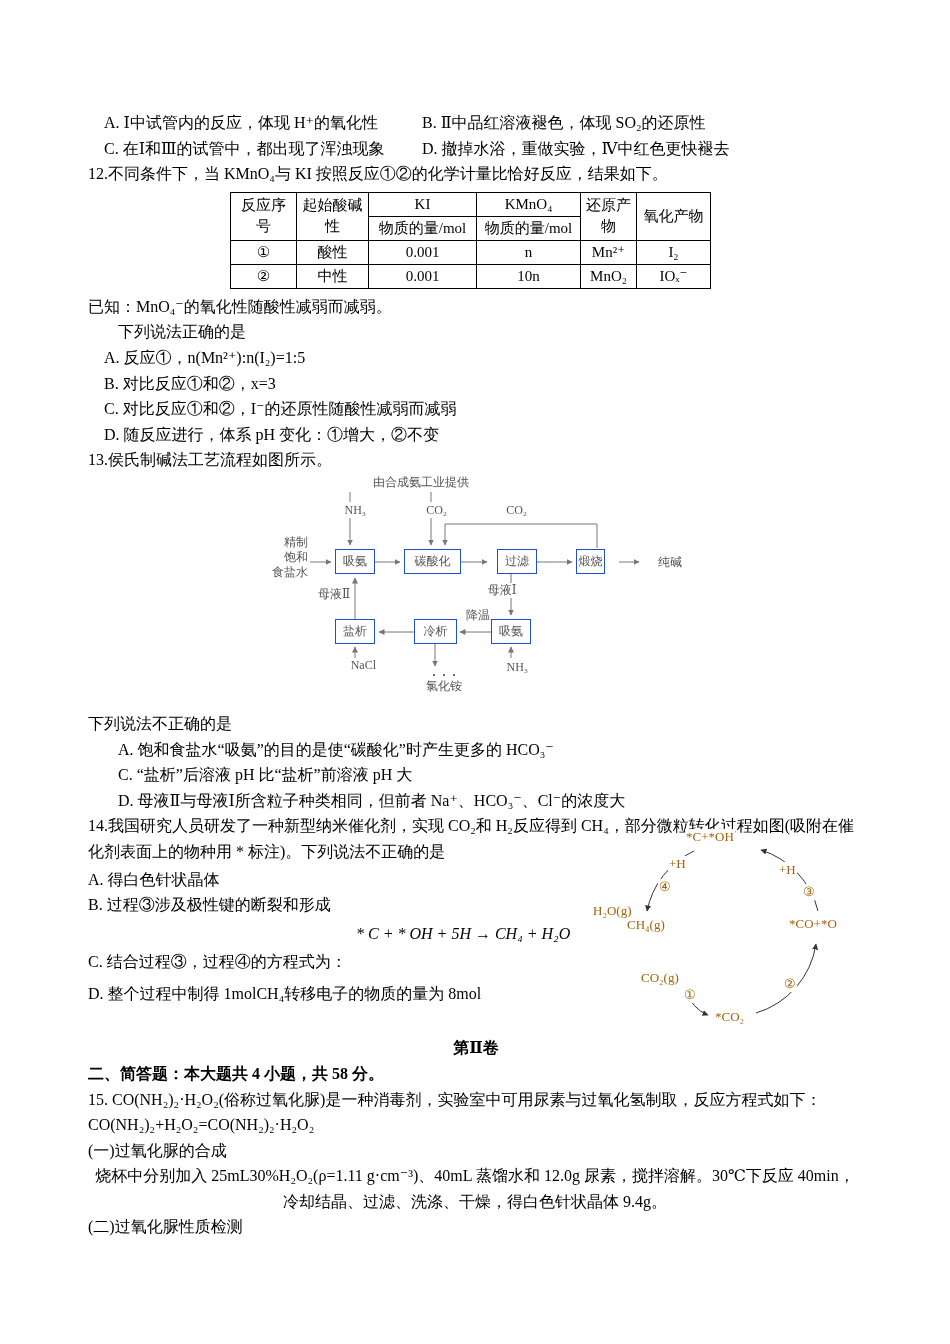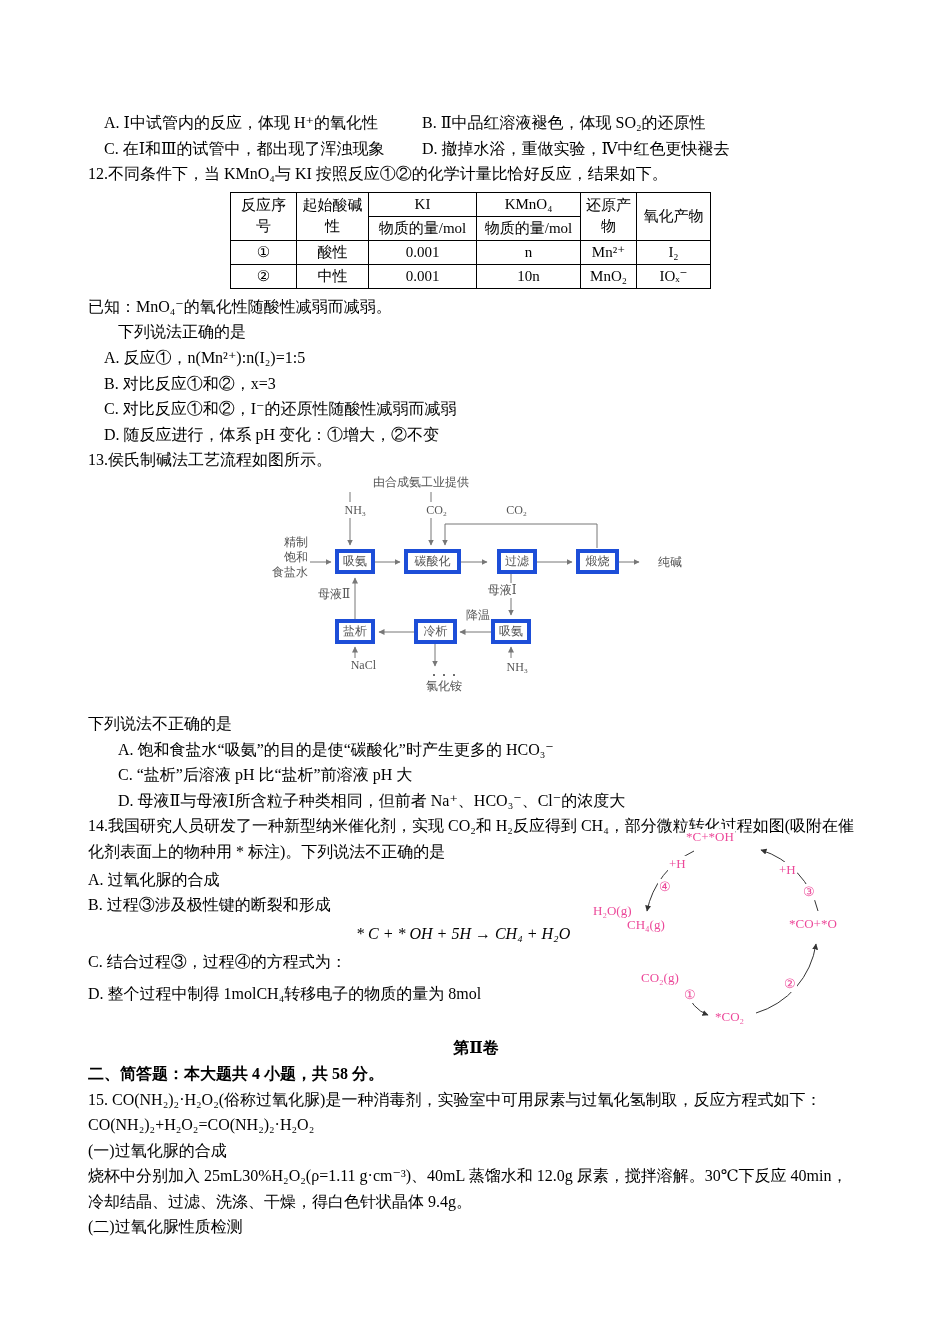--- a/index.html
+++ b/index.html
@@ -27,41 +27,41 @@
   .c1 { width: 66px; } .c2 { width: 72px; } .c3 { width: 108px; }
   .c4 { width: 104px; } .c5 { width: 56px; } .c6 { width: 74px; margin-top: 36px; }
 
   .diagram13 {
     position: relative; height: 234px; margin: 2px 0 2px 166px;
     font-size: 12px; color: #555; line-height: 1.25;
   }
   .diagram13 .lbl { position: absolute; text-align: center; background: #fff; }
   .diagram13 .lbl.nobg { background: transparent; text-align: right; }
   .diagram13 .box {
-    position: absolute; border: 4px solid #1d4ed8; background: #fff;
+    position: absolute; border: 1px solid #1d4ed8; background: #fff;
     display: flex; align-items: center; justify-content: center;
   }
   .diagram13 svg, .cycle svg { position: absolute; left: 0; top: 0; }
   .pre { white-space: pre-line; }
   .dots { letter-spacing: 6px; font-weight: bold; color: #444; }
 
   .delta-eq {
     display: inline-flex; flex-direction: column; align-items: center; justify-content: center;
     border: 1px solid #999; vertical-align: -5px; padding: 0 4px; margin: 0 3px;
     line-height: 1; height: 24px;
   }
   .delta-eq .dt { font-size: 10px; }
   .delta-eq .db { font-size: 12px; }
   .gap-b { margin-bottom: 22px; }
 
   .q14 { position: relative; min-height: 218px; }
   .eq14 { font-style: italic; margin: 3px 0 3px 268px; }
   .cycle {
     position: absolute; right: -8px; top: 10px; width: 282px; height: 214px;
-    font-size: 13px; color: #ec4899; line-height: 1.2;
+    font-size: 13px; color: #a16207; line-height: 1.2;
   }
   .cycle .lbl { position: absolute; white-space: nowrap; background: #fff; padding: 0 1px; }
   .h-part2 { margin-top: 4px; }
 </style>
 </head>
 <body>
 
 <div class="page">
 
   <div class="pair">
@@ -147,42 +147,42 @@
     <div class="lbl nobg" style="left:85px; top:0; width:130px;">由合成氨工业提供</div>
     <div class="lbl nobg" style="left:80px; top:28px; width:32px;">NH₃</div>
     <div class="lbl nobg" style="left:161px; top:28px; width:32px;">CO₂</div>
     <div class="lbl nobg" style="left:241px; top:28px; width:32px;">CO₂</div>
     <div class="lbl nobg pre" style="left:8px; top:60px; width:46px;">精制
 饱和
 食盐水</div>
     <div class="box" style="left:81px; top:74px; width:40px; height:25px;">吸氨</div>
     <div class="box" style="left:150px; top:74px; width:57px; height:25px;">碳酸化</div>
     <div class="box" style="left:243px; top:74px; width:40px; height:25px;">过滤</div>
-    <div class="box" style="left:322px; top:74px; width:43px; height:25px;">煅烧</div>
+    <div class="box" style="left:322px; top:74px; width:29px; height:25px;">煅烧</div>
     <div class="lbl nobg" style="left:388px; top:80px; width:40px;">纯碱</div>
     <div class="lbl" style="left:60px; top:112px; width:40px;">母液Ⅱ</div>
     <div class="lbl" style="left:228px; top:108px; width:40px;">母液Ⅰ</div>
     <div class="box" style="left:81px; top:144px; width:40px; height:25px;">盐析</div>
     <div class="box" style="left:160px; top:144px; width:43px; height:25px;">冷析</div>
     <div class="lbl nobg" style="left:202px; top:133px; width:34px;">降温</div>
     <div class="box" style="left:237px; top:144px; width:40px; height:25px;">吸氨</div>
     <div class="lbl nobg" style="left:82px; top:183px; width:40px;">NaCl</div>
     <div class="lbl nobg dots" style="left:158px; top:193px; width:50px;">···</div>
     <div class="lbl nobg" style="left:156px; top:204px; width:52px;">氯化铵</div>
     <div class="lbl nobg" style="left:240px; top:185px; width:34px;">NH₃</div>
   </div>
 
   <div class="line">下列说法不正确的是</div>
   <div class="line ind30">A. 饱和食盐水“吸氨”的目的是使“碳酸化”时产生更多的 HCO₃⁻</div>
   <div class="line ind30">C. “盐析”后溶液 pH 比“盐析”前溶液 pH 大</div>
   <div class="line ind30">D. 母液Ⅱ与母液Ⅰ所含粒子种类相同，但前者 Na⁺、HCO₃⁻、Cl⁻的浓度大</div>
 
   <div class="q14">
     <div class="line" style="max-width:774px;">14.我国研究人员研发了一种新型纳米催化剂，实现 CO₂和 H₂反应得到 CH₄，部分微粒转化过程如图(吸附在催化剂表面上的物种用 * 标注)。下列说法不正确的是</div>
-    <div class="line" style="margin-top:2px;">A. 过氧化脲的合成</div>
+    <div class="line" style="margin-top:2px;">A. 得白色针状晶体</div>
     <div class="line">B. 过程③涉及极性键的断裂和形成</div>
     <div class="eq14">* C + * OH + 5H → CH₄ + H₂O</div>
     <div class="line">C. 结合过程③，过程④的方程式为：</div>
     <div class="line" style="margin-top:6px;">D. 整个过程中制得 1molCH₄转移电子的物质的量为 8mol</div>
 
     <div class="cycle">
       <svg width="282" height="214">
         <defs>
           <marker id="ah2" markerWidth="7" markerHeight="7" refX="5.5" refY="3" orient="auto">
             <path d="M0,0 L6,3 L0,6 z" fill="#333"></path>
@@ -209,16 +209,16 @@
       <div class="lbl" style="left:193px; top:153px;">②</div>
     </div>
   </div>
 
   <div class="line center bold h-part2">第Ⅱ卷</div>
   <div class="line bold">二、简答题：本大题共 4 小题，共 58 分。</div>
 
   <div class="line">15. CO(NH₂)₂·H₂O₂(俗称过氧化脲)是一种消毒剂，实验室中可用尿素与过氧化氢制取，反应方程式如下：</div>
   <div class="line">CO(NH₂)₂+H₂O₂=CO(NH₂)₂·H₂O₂</div>
   <div class="line">(一)过氧化脲的合成</div>
-  <div class="line" style="max-width:774px;">烧杯中分别加入 25mL30%H₂O₂(ρ=1.11 g·cm⁻³)、40mL 蒸馏水和 12.0g 尿素，搅拌溶解。30℃下反应 40min，冷却结晶、过滤、洗涤、干燥，得白色针状晶体 9.4g。</div>
+  <div class="line" style="max-width:774px;text-align:center;">烧杯中分别加入 25mL30%H₂O₂(ρ=1.11 g·cm⁻³)、40mL 蒸馏水和 12.0g 尿素，搅拌溶解。30℃下反应 40min，冷却结晶、过滤、洗涤、干燥，得白色针状晶体 9.4g。</div>
   <div class="line">(二)过氧化脲性质检测</div>
 
 </div>
 
 </body></html>

